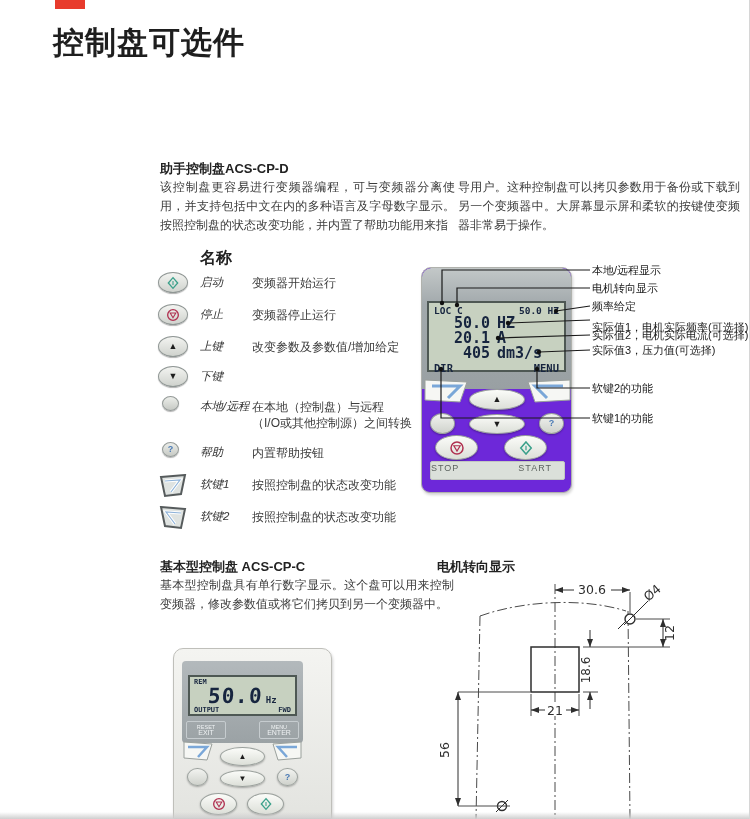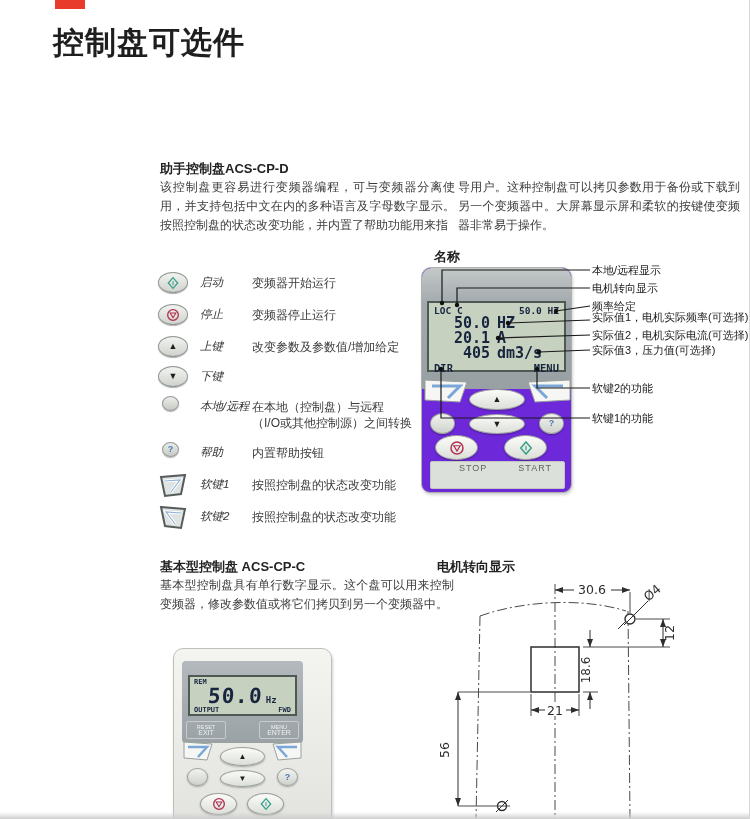--- a/index.html
+++ b/index.html
@@ -15,21 +15,21 @@
 
   
   .sec-heading { font-size:13px; font-weight:700; color:#222; }
   .body-text { font-size:12px; line-height:19px; color:#3c3c3c; text-align:justify; }
   .intro-heading { left:160px; top:160px; }
   .intro-left  { left:160px; top:178px; width:295px; }
   .intro-right { left:458px; top:178px; width:282px; }
 
   
   .key-table { left:158px; top:248px; width:302px; }
-  .key-header { margin-left:42px; font-size:13px; font-weight:700; color:#222; height:24px;text-align:right; }
+  .key-header { margin-left:42px; font-size:16px; font-weight:700; color:#222; height:24px; }
   .key-row { display:flex; align-items:flex-start; }
   .key-icon-cell { width:42px; display:flex; justify-content:flex-start; padding-top:0; }
   .key-name { width:52px; font-size:11.5px; color:#333; padding-top:3px;font-style:italic; }
   .key-desc { width:200px; font-size:12px; color:#3c3c3c; line-height:16px; padding-top:3px; white-space:pre-line; }
   .oval-btn { width:30px; height:21px; border-radius:50%; border:1px solid #8f9694;
               background:linear-gradient(180deg,#f3f4f1,#cfd2cd);
               box-shadow:0 1px 1px rgba(0,0,0,.3); display:flex; align-items:center; justify-content:center; }
   .round-btn { width:17px; height:15px; border-radius:50%; border:1px solid #939997;
               background:linear-gradient(180deg,#eceeea,#c6c9c4);
               box-shadow:0 1px 1px rgba(0,0,0,.3); display:flex; align-items:center; justify-content:center;
@@ -53,23 +53,23 @@
   .lcd-val { width:56px; text-align:right; }
   .lcd-unit { margin-left:7px; }
   .lcd-bot { display:flex; justify-content:space-between; font-size:10.5px; margin-top:1px; }
   .softkey { position:absolute; }
   .cpd-oval { position:absolute; border-radius:50%; border:1px solid #9aa09c;
               background:linear-gradient(180deg,#fbfcf9,#dcdfd8);
               box-shadow:0 1px 2px rgba(0,0,0,.3); display:flex; align-items:center; justify-content:center; }
   .cpd-round { position:absolute; width:25px; height:21px; border-radius:50%; border:1px solid #9aa09c;
               background:linear-gradient(180deg,#f2f3f0,#cfd2cc);
               box-shadow:0 1px 2px rgba(0,0,0,.3); display:flex; align-items:center; justify-content:center; }
-  .cpd-strip { position:absolute; left:8px; top:193px; width:135px; height:28px;
+  .cpd-strip { position:absolute; left:8px; top:193px; width:135px; height:19px;
                background:#dbe0da; border-radius:2px; border:1px solid #c2c7c1;
-               display:flex; justify-content:space-between; padding:1px 12px 0 28px;
+               display:flex; justify-content:space-between; padding:1px 12px 0 0;
                font-size:9px; color:#5c635f; letter-spacing:1px; }
   .callout-label { position:absolute; left:172px; font-size:11px; color:#1c1c1c; white-space:nowrap; line-height:13px; }
 
   
   .basic-heading { left:160px; top:558px; }
   .basic-para { left:160px; top:576px; width:294px; }
   .drawing-heading { left:437px; top:558px; }
 
   
   .cpc { left:173px; top:648px; width:159px; height:171px; background:linear-gradient(180deg,#f4f4f1,#e3e4e0);
@@ -281,21 +281,21 @@
         <circle cx="78" cy="83" r="2.2"></circle>
           <circle cx="119" cy="97" r="2.2"></circle>
         <circle cx="117" cy="114" r="2.2"></circle>
           <circle cx="21" cy="114" r="2.2"></circle>
       </g>
     </svg>
 
     <div class="callout-label" style="top:9px">本地/远程显示</div>
     <div class="callout-label" style="top:27px">电机转向显示</div>
     <div class="callout-label" style="top:45px">频率给定</div>
-    <div class="callout-label" style="top:56px">实际值1，电机实际频率(可选择)</div>
+    <div class="callout-label" style="top:66px">实际值1，电机实际频率(可选择)</div>
     <div class="callout-label" style="top:74px">实际值2，电机实际电流(可选择)</div>
     <div class="callout-label" style="top:89px">实际值3，压力值(可选择)</div>
     <div class="callout-label" style="top:127px">软键2的功能</div>
     <div class="callout-label" style="top:157px">软键1的功能</div>
   </div>
 
   <div class="abs sec-heading basic-heading">基本型控制盘 ACS-CP-C</div>
   <div class="abs body-text basic-para">基本型控制盘具有单行数字显示。这个盘可以用来控制变频器，修改参数值或将它们拷贝到另一个变频器中。</div>
 
   <div class="abs cpc">

